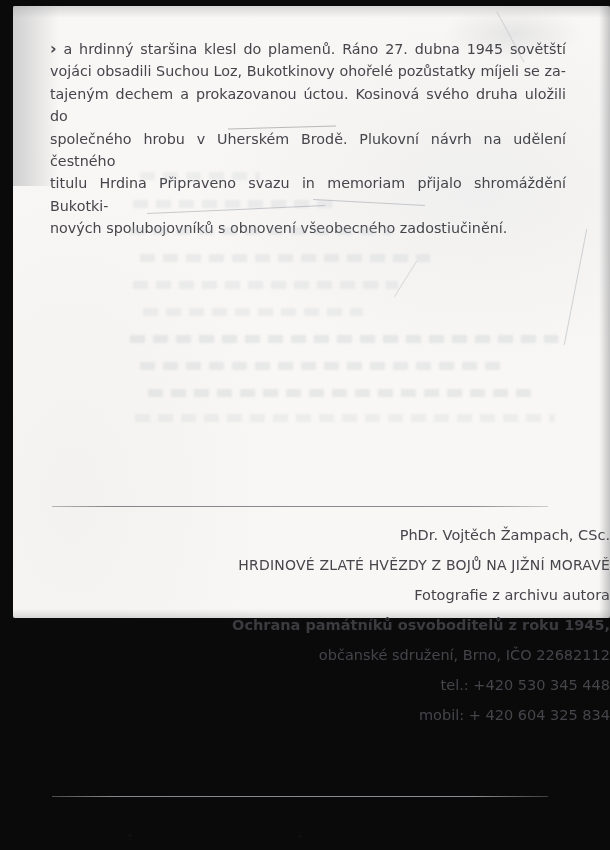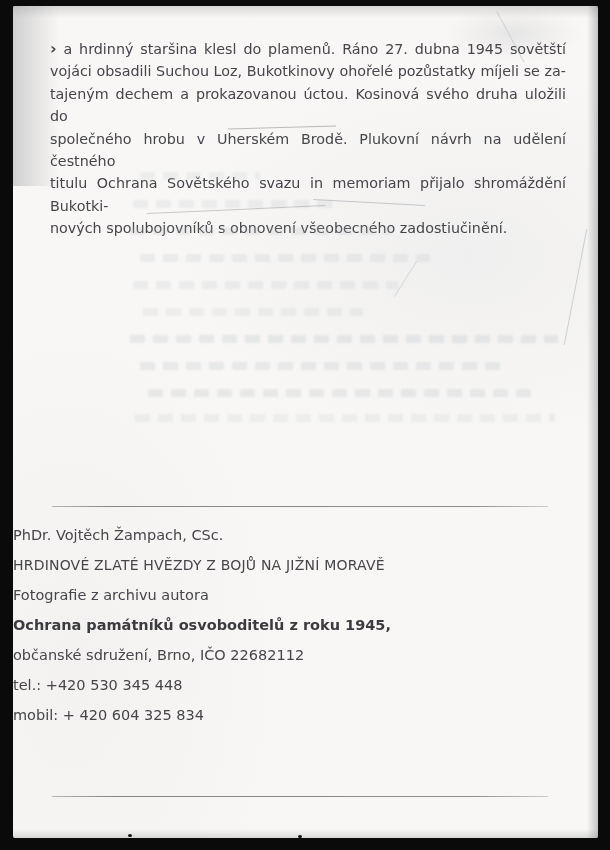--- a/index.html
+++ b/index.html
@@ -15,26 +15,27 @@
     position: relative;
     width: 610px;
     height: 850px;
     background: var(--border-color, #0a0a0a);
   }
   #page {
     position: absolute;
     left: 13px;
     top: 6px;
     width: 585px;
-    height: 832px;
+    height: 612px;
     background:
       radial-gradient(ellipse 420px 260px at 78% 30%, rgba(225,225,228,0.35), rgba(0,0,0,0) 70%),
       radial-gradient(ellipse 300px 500px at 10% 80%, rgba(230,229,227,0.30), rgba(0,0,0,0) 70%),
       var(--paper, #f8f7f5);
     border-radius: 2px;
+    padding-left: 12px;
   }
   
   .shade { position: absolute; pointer-events: none; }
   #shade-top-left {
     left: 0; top: 0; width: 46px; height: 180px;
     background: linear-gradient(90deg, rgba(160,160,164,0.45), rgba(0,0,0,0));
     border-top-left-radius: 2px;
   }
   #shade-top-strip {
     left: 0; top: 0; width: 100%; height: 12px;
@@ -99,21 +100,21 @@
     height: 1px;
     background: linear-gradient(90deg, rgba(130,131,136,0.55), #85868b 12%, #8d8e93 85%, rgba(140,141,146,0.4));
   }
   #rule-top { top: 500px; }
   #rule-bottom { top: 790px; }
   #colophon {
     position: absolute;
     left: 0;
     top: 514px;
     width: 100%;
-    text-align: left;
+    text-align: right;
     color: var(--ink, #45454b);
     font-size: 14.5px;
     line-height: 30px;
   }
   .c-line { white-space: nowrap; }
   .c-line.caps { font-size: 14px; letter-spacing: 0.2px; }
   .c-line.strong { font-weight: bold; color: #3b3b40; }
   .speck {
     position: absolute;
     width: 4px; height: 3px;
@@ -131,21 +132,21 @@
     <div class="shade" id="shade-top-strip"></div>
     <div class="shade" id="shade-right-edge"></div>
     <div class="shade" id="shade-bottom-strip"></div>
     <div class="shade" id="smudge-top-right"></div>
 
     <div id="paragraph">
       <div class="p-line"><span class="marker">›</span> <span>a hrdinný staršina klesl do plamenů. Ráno 27. dubna 1945 sovětští</span></div>
       <div class="p-line">vojáci obsadili Suchou Loz, Bukotkinovy ohořelé pozůstatky míjeli se za-</div>
       <div class="p-line">tajeným dechem a prokazovanou úctou. Kosinová svého druha uložili do</div>
       <div class="p-line">společného hrobu v Uherském Brodě. Plukovní návrh na udělení čestného</div>
-      <div class="p-line">titulu Ochrana Sovětského svazu in memoriam přijalo shromáždění Bukotki-</div>
+      <div class="p-line">titulu Hrdina Připraveno svazu in memoriam přijalo shromáždění Bukotki-</div>
       <div class="p-line last">nových spolubojovníků s obnovení všeobecného zadostiučinění.</div>
     </div>
 
     <div class="crease" style="left:215px; top:121px; width:108px; height:1px; transform:rotate(-1.5deg); background:rgba(95,95,102,0.40);"></div>
 
     <div>
       <div class="ghost-line" style="left:127px; top:166px; width:120px; opacity:0.30;"></div>
       <div class="ghost-line" style="left:120px; top:194px; width:205px; opacity:0.34;"></div>
       <div class="ghost-line" style="left:117px; top:221px; width:262px; opacity:0.36;"></div>
       <div class="ghost-line" style="left:127px; top:248px; width:290px; opacity:0.36;"></div>

